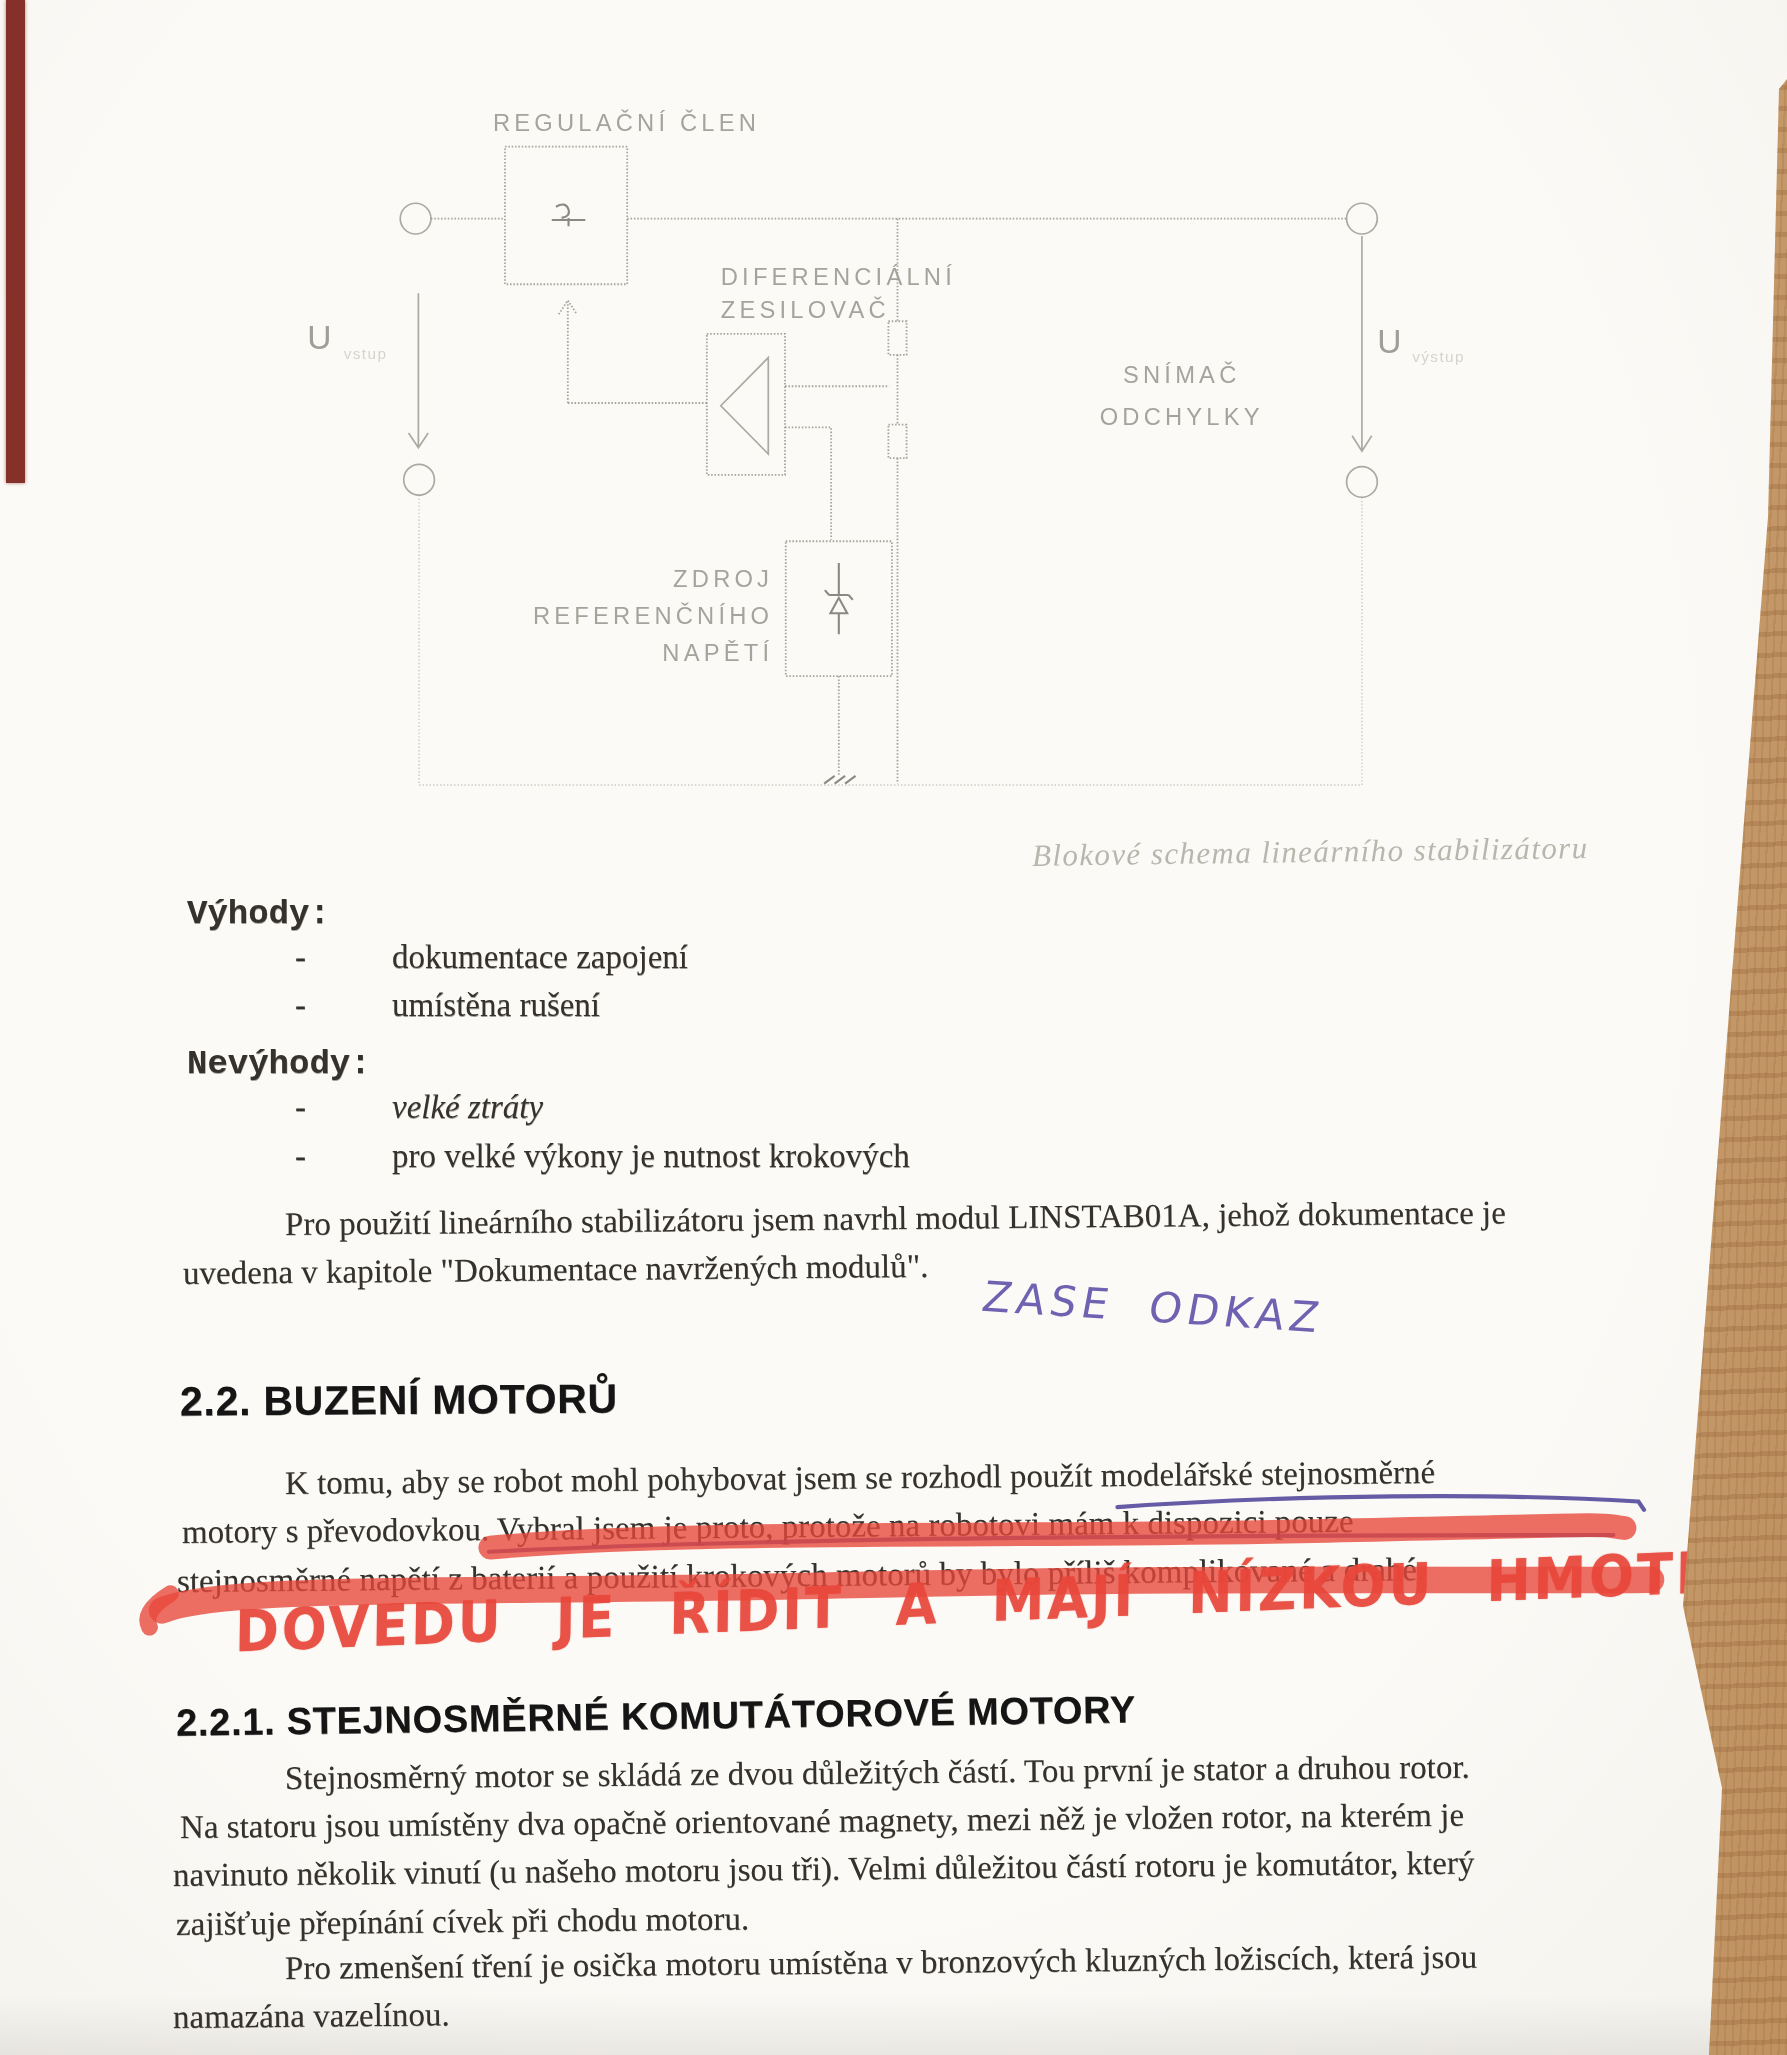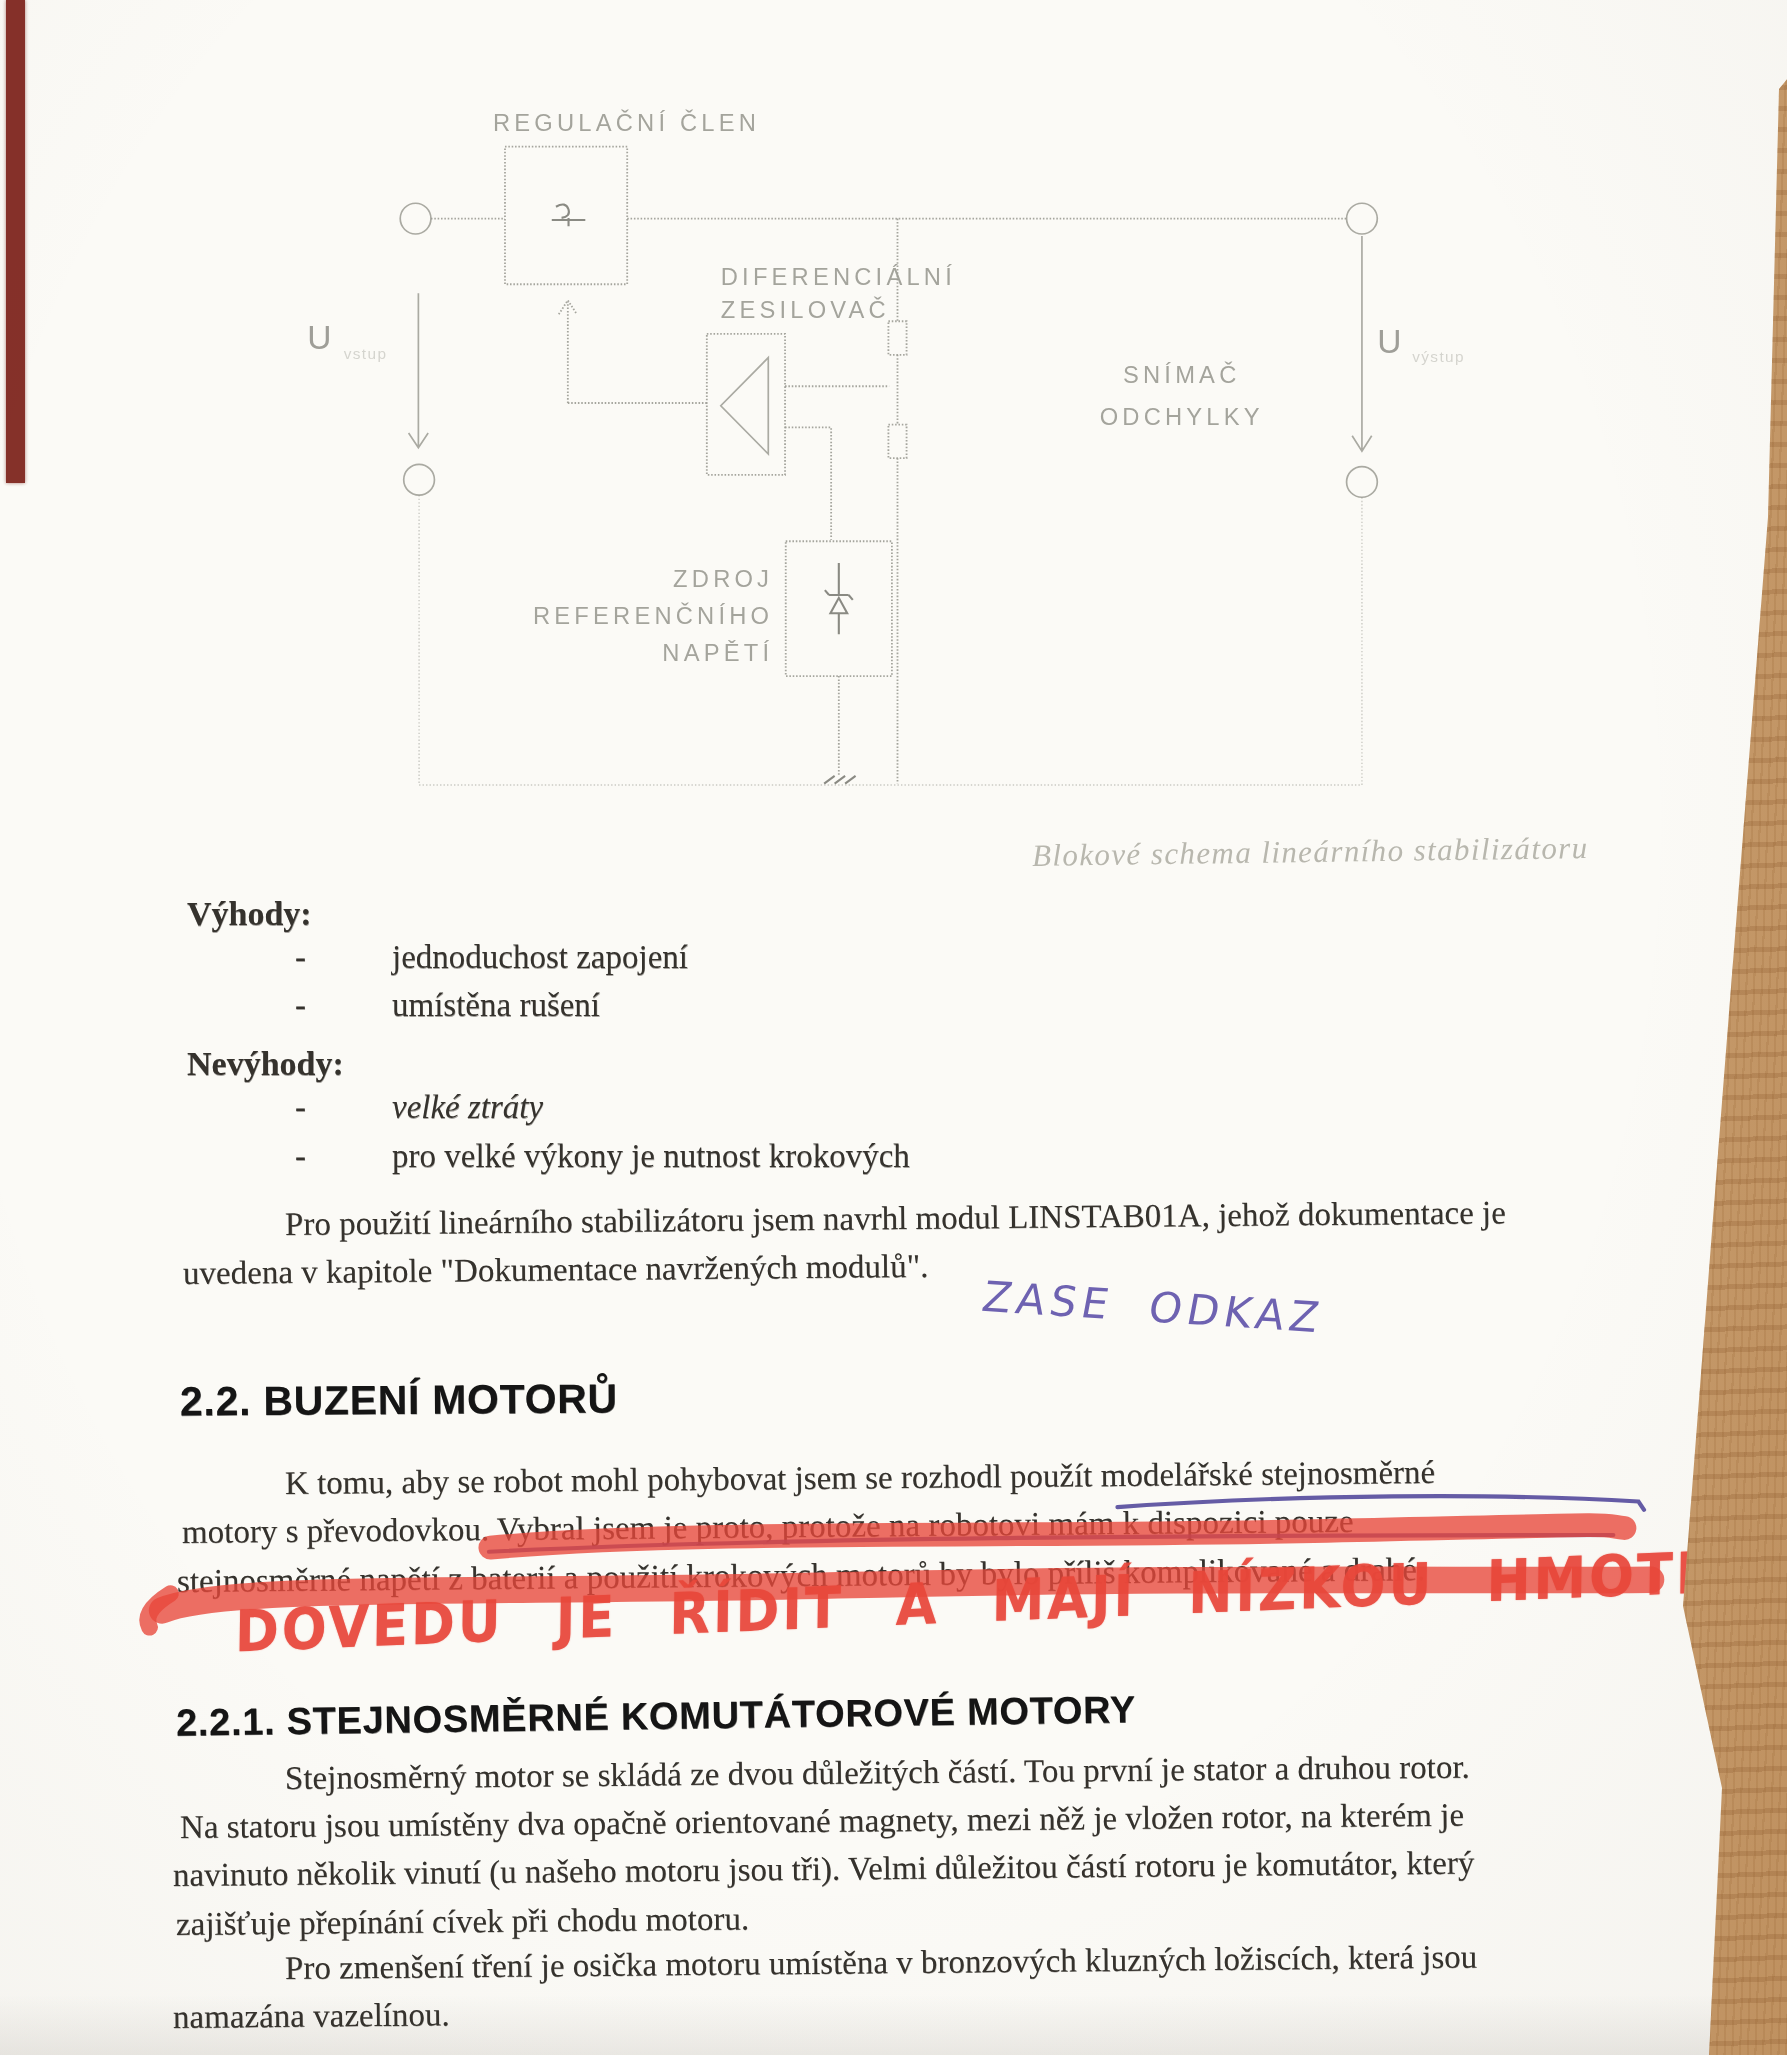--- a/index.html
+++ b/index.html
@@ -44,21 +44,21 @@
           fill:var(--diagram-line);opacity:.9;}
   .ulabel{font-family:"Liberation Sans",sans-serif;font-size:48px;fill:#8f8f88;opacity:.85;}
   .usub{font-family:"Liberation Sans",sans-serif;font-size:22px;fill:#a7a79f;
         opacity:.45;letter-spacing:2px;}
   .caption{font-style:italic;font-size:31px;color:var(--caption);letter-spacing:1.4px;
            transform:rotate(-0.8deg);}
 
   
   .serif{font-size:33px;color:var(--ink);white-space:nowrap;
          text-shadow:0.3px 0.5px 0.6px rgba(60,55,50,.45);}
-  .bold{font-weight:bold;font-size:34px;}
+  .bold{font-weight:bold;font-size:34px;font-family:Liberation Mono, monospace;}
   .tilt{transform:rotate(-0.55deg);transform-origin:left center;}
   .hsans{font-family:"Liberation Sans",sans-serif;font-weight:bold;color:var(--heading);
          white-space:nowrap;letter-spacing:0.7px;
          text-shadow:0.4px 0.6px 0.4px rgba(20,20,20,.5);}
 
   
   .blue-note{font-family:"DejaVu Sans",sans-serif;font-size:42px;color:var(--hand-blue);
     letter-spacing:4.9px;word-spacing:18px;white-space:nowrap;
     transform:rotate(3.6deg) skewX(-7deg);transform-origin:left center;opacity:.88;}
   .red-note{font-family:"DejaVu Sans",sans-serif;font-weight:800;font-size:53px;
@@ -120,21 +120,21 @@
   <text class="ulabel" x="440" y="500">U</text>
   <text class="usub" x="492" y="514" filter="blur(0.8px)">vstup</text>
   <text class="ulabel" x="1972" y="505">U</text>
   <text class="usub" x="2022" y="519" filter="blur(0.8px)">výstup</text>
 </svg>
 
 <div class="abs caption" style="left:1032px;top:834px;">Blokové schema lineárního stabilizátoru</div>
 
 <div class="abs serif bold" style="left:187px;top:895px;">Výhody:</div>
 <div class="abs serif" style="left:295px;top:939px;">-</div>
-<div class="abs serif" style="left:392px;top:939px;">jednoduchost zapojení</div>
+<div class="abs serif" style="left:392px;top:939px;">dokumentace zapojení</div>
 <div class="abs serif" style="left:295px;top:987px;">-</div>
 <div class="abs serif" style="left:392px;top:987px;">umístěna rušení</div>
 
 <div class="abs serif bold" style="left:187px;top:1045px;">Nevýhody:</div>
 <div class="abs serif" style="left:295px;top:1089px;">-</div>
 <div class="abs serif" style="left:392px;top:1089px;font-style:italic;">velké ztráty</div>
 <div class="abs serif" style="left:295px;top:1138px;">-</div>
 <div class="abs serif" style="left:392px;top:1138px;">pro velké výkony je nutnost krokových</div>
 
 <div class="abs serif tilt" style="left:285px;top:1206px;">Pro použití lineárního stabilizátoru jsem navrhl modul LINSTAB01A, jehož dokumentace je</div>

